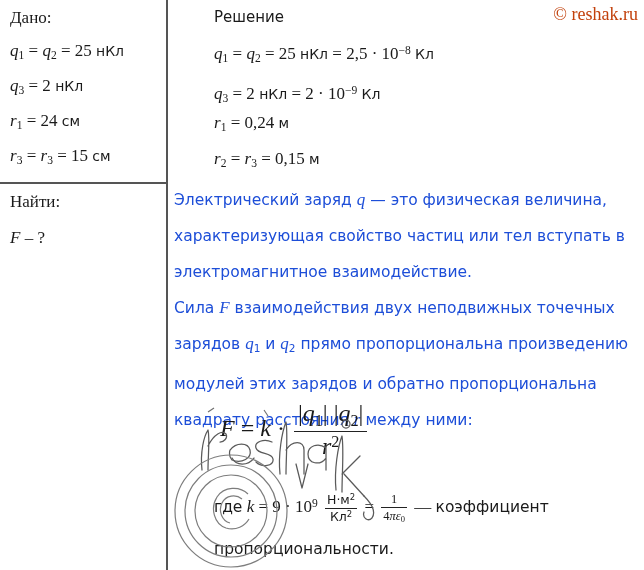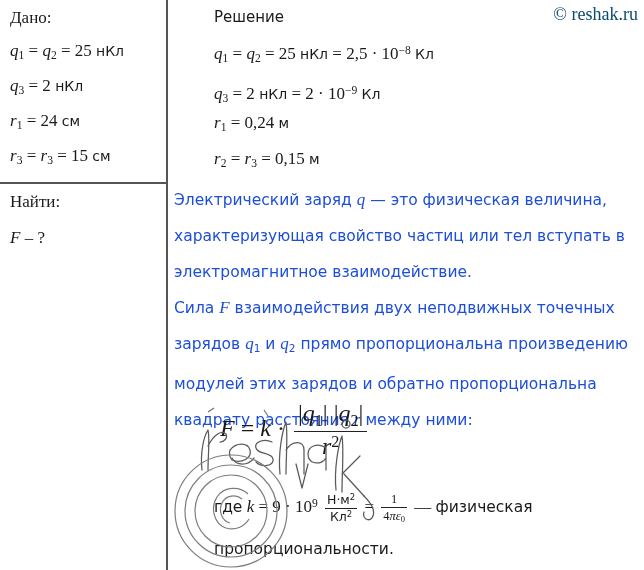--- a/index.html
+++ b/index.html
@@ -115,21 +115,21 @@
   .frac.small { font-size: 12.5px; }
   .frac.small .den, .frac.small .num { padding-left: 2px; padding-right: 2px; }
 
   
   .copy-top {
     position: absolute;
     right: 6px;
     top: 4px;
     font-size: 18px;
     font-family: "Liberation Serif", "DejaVu Serif", serif;
-    color: #0c4a6e;
+    color: #c2410c;
     white-space: nowrap;
   }
 
   
   .wm {
     position: absolute;
     pointer-events: none;
   }
   .wm-script {
     left: 196px;
@@ -228,21 +228,21 @@
       <span class="v">k</span> = 9 · 10<sup>9</sup>
       <span class="frac small" style="font-family:'DejaVu Sans',sans-serif;">
         <span class="num">Н·м<sup>2</sup></span>
         <span class="den">Кл<sup>2</sup></span>
       </span>
       =
       <span class="frac small">
         <span class="num">1</span>
         <span class="den">4<span class="v">πε</span><sub>0</sub></span>
       </span>
-      — <span style="font-family:'DejaVu Sans',sans-serif;font-size:15.5px;">физическая</span>
+      — <span style="font-family:'DejaVu Sans',sans-serif;font-size:15.5px;">коэффициент</span>
     </div>
 
     <div class="rc-line" style="top:538px;font-family:'DejaVu Sans','Liberation Sans',sans-serif;font-size:15.5px;">пропорциональности.</div>
   </div>
 
   <svg class="wm wm-script" viewBox="0 0 210 118">
     <g fill="none" stroke="#5a5a5a" stroke-width="1.25" stroke-linecap="round" stroke-linejoin="round">
 
       <path d="M6 58 C4 40 8 24 12 18 C14 26 12 44 12 58 M12 34 C18 22 26 18 30 22 C32 26 28 30 24 30"></path>
 

